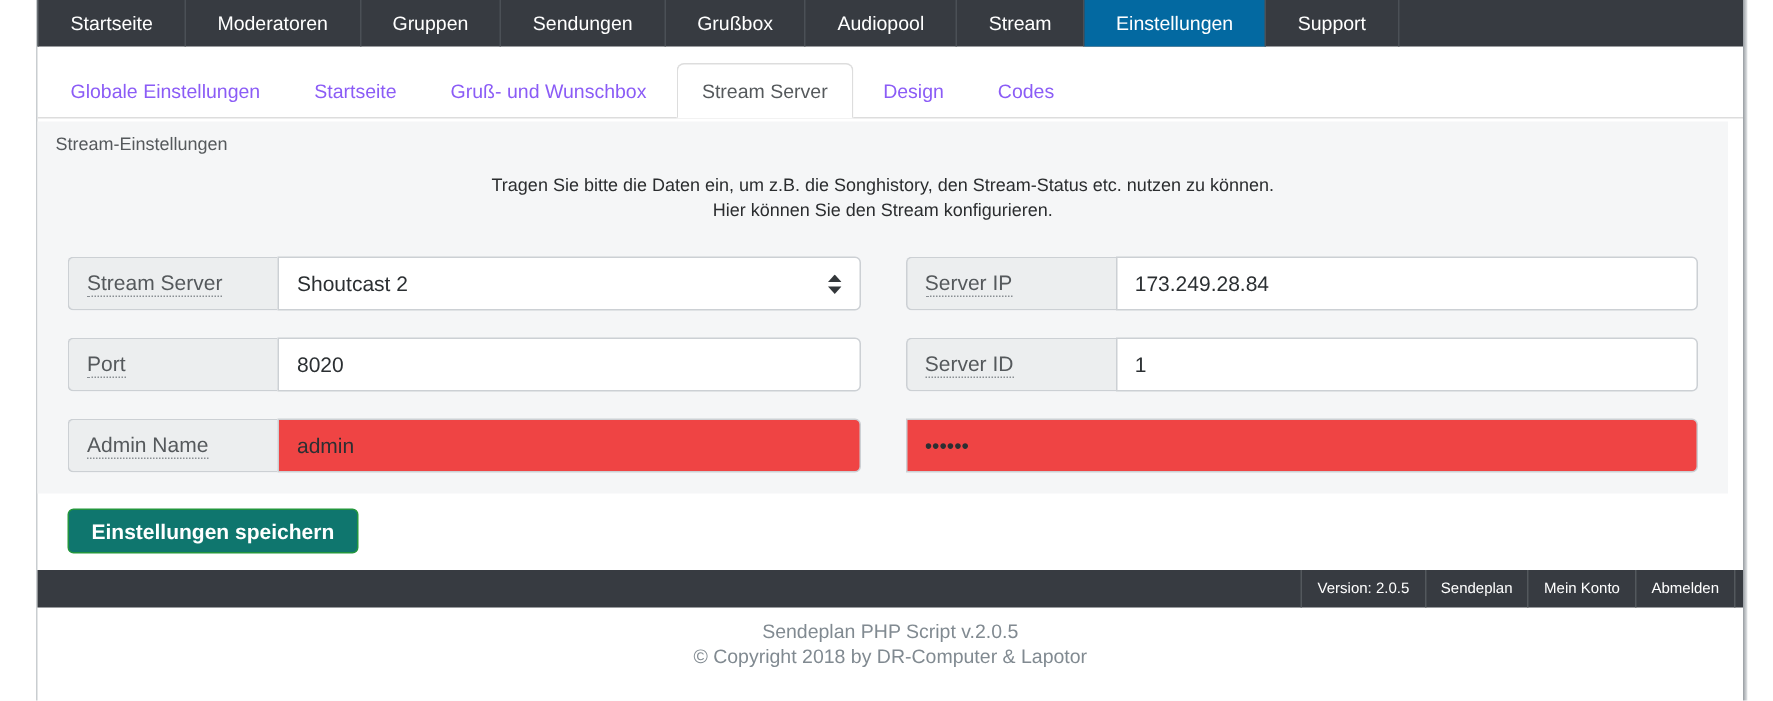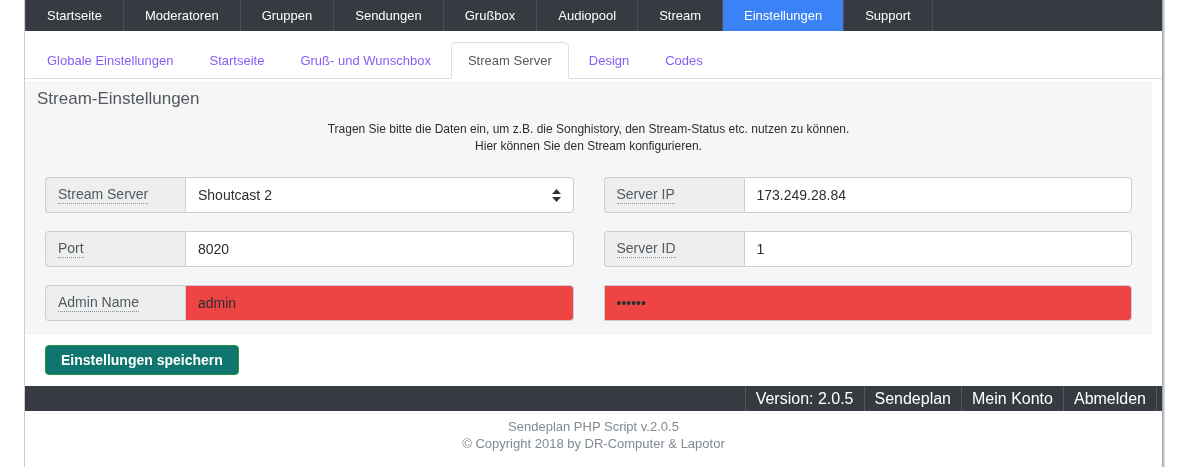--- a/index.html
+++ b/index.html
@@ -10,31 +10,31 @@
   .scrollbar { position:absolute; left:1162px; top:0; width:3px; height:467px;
                background:linear-gradient(to right,#979ca1,#e7e9eb); }
 
   .container { position:absolute; left:25px; top:0; width:1137px; }
 
   
   .navbar { display:flex; height:31px; background:#373b41; align-items:stretch; }
   .nav-item { display:flex; align-items:center; padding:0 21px; font-size:13px; color:#fff;
               border-right:1px solid #4b5056; cursor:pointer; white-space:nowrap; }
   .nav-item:first-child { border-left:1px solid #4b5056; }
-  .nav-item.active { background:#3b82f6; }
+  .nav-item.active { background:#0369a1; }
 
   
   .tabs { display:flex; align-items:flex-end; height:48px; border-bottom:1px solid #ddd; padding-left:6px; }
   .tab { font-size:13px; color:#8b5cf6; padding:10px 16px; margin-right:4px; cursor:pointer; white-space:nowrap; }
   .tab.active { color:#55595c; background:#fff; border:1px solid #ddd; border-bottom:1px solid #fff;
                 border-radius:5px 5px 0 0; margin-bottom:-1px; cursor:default; }
 
   
   .panel { margin-top:2px; margin-right:10px; background:#f5f6f7; padding:6px 10px 14px 10px; }
-  .panel-title { font-size:17px; color:#55595c; padding:2px 0 0 2px; margin-bottom:12px; }
+  .panel-title { font-size:12px; color:#55595c; padding:2px 0 0 2px; margin-bottom:12px; }
   .help { text-align:center; font-size:12px; color:#2b2d2f; line-height:17px; margin-bottom:22px; }
 
   .form-grid { display:grid; grid-template-columns:1fr 1fr; column-gap:30px; row-gap:18px; margin:0 10px; }
   .input-group { display:flex; height:36px; }
   .ig-addon { width:140px; flex:0 0 140px; display:flex; align-items:center; padding:0 12px;
               background:#eceeef; border:1px solid #ccd0d4; border-right:none;
               border-radius:4px 0 0 4px; font-size:14px; color:#55595c; }
   .ig-addon .ig-label { border-bottom:1px dotted #8a8f94; cursor:help; line-height:17px; white-space:nowrap; }
   .ig-control { flex:1; height:36px; border:1px solid #ccd0d4; border-radius:0 4px 4px 0;
                 padding:0 12px; font-size:14px; color:#2b2f32; background:#fff;
@@ -45,21 +45,21 @@
   .sort-icon { flex:0 0 auto; margin-left:8px; }
 
   
   .save-btn { display:inline-block; margin:10px 0 0 20px; background:#0f766e; color:#fff;
               border:1px solid #23963e; border-radius:4px; font-size:14px; font-weight:bold;
               padding:6px 15px; line-height:16px; cursor:pointer; font-family:"Liberation Sans", sans-serif; }
 
   
   .statusbar { margin-top:11px; height:25px; background:#373b41; display:flex;
                justify-content:flex-end; align-items:stretch; padding-right:5px; }
-  .status-item { display:flex; align-items:center; padding:0 10px; font-size:16px; color:#fff;
+  .status-item { display:flex; align-items:center; padding:0 10px; font-size:10px; color:#fff;
                  border-left:1px solid #53585d; cursor:pointer; white-space:nowrap; }
   .status-item:last-child { border-right:1px solid #53585d; }
 
   
   .footer { margin-top:7px; text-align:center; font-size:13px; color:#818a91; line-height:17px; }
 </style>
 </head>
 <body>
 
 <div class="page-edge-left"></div>

